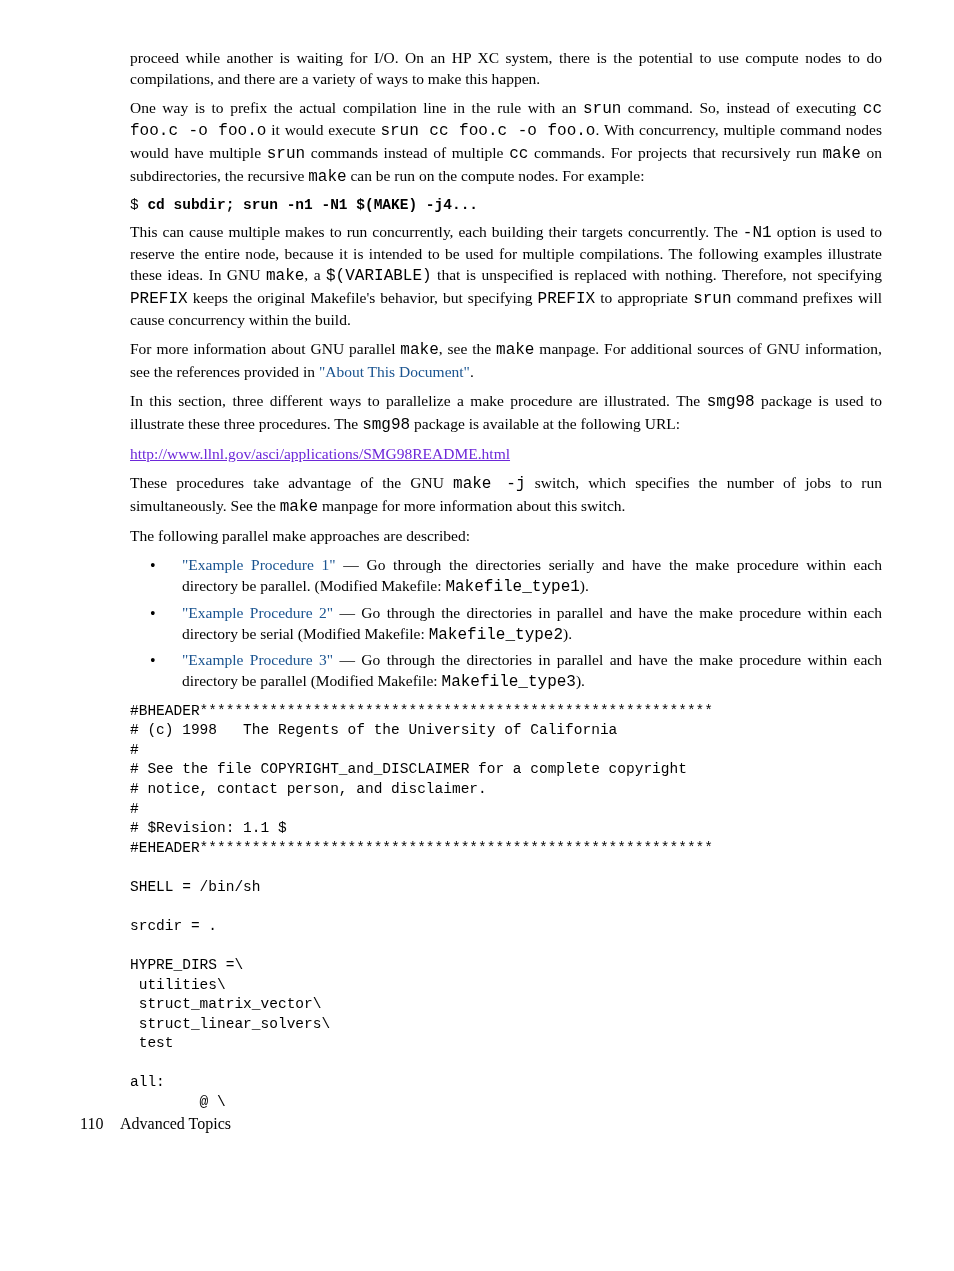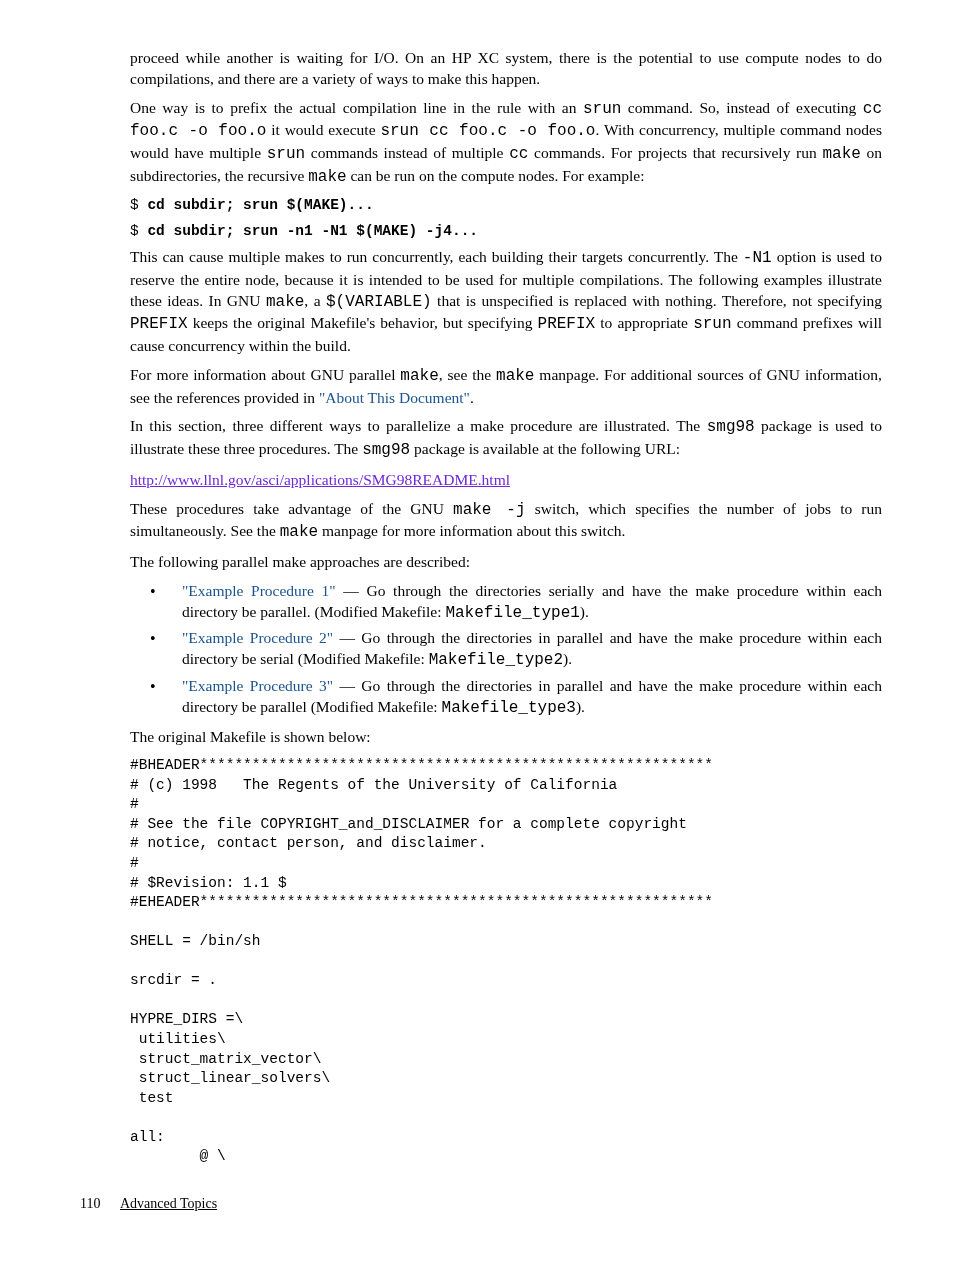--- a/index.html
+++ b/index.html
@@ -59,43 +59,38 @@
     font-size: 16px;
   }
   pre.code-block {
     font-family: "Courier New", Courier, monospace;
     font-size: 14.5px;
     white-space: pre;
     margin: 4px 0 0 0;
     line-height: 1.35;
   }
   .footer {
-    margin-top: 28px;
-    font-size: 14px;
-    text-decoration: underline;
+    font-size: 16px;
   }
   .page-num {
     display: inline-block;
     width: 40px;
   }
 </style>
 </head>
 <body>
 
 <div class="content">
 
 <p>proceed while another is waiting for I/O. On an HP XC system, there is the potential to use compute nodes to do compilations, and there are a variety of ways to make this happen.</p>
 
 <p>
 <span>One way is to prefix the actual compilation line in the rule with an </span><code>srun</code><span> command. So, instead of executing </span><code>cc foo.c -o foo.o</code><span> it would execute </span><code>srun cc foo.c -o foo.o</code><span>. With concurrency, multiple command nodes would have multiple </span><code>srun</code><span> commands instead of multiple </span><code>cc</code><span> commands. For projects that recursively run </span><code>make</code><span> on subdirectories, the recursive </span><code>make</code><span> can be run on the compute nodes. For example:</span>
 </p>
 
-<div class="cmd-line">
-<span>$ </span><span class="bold">cd subdir; srun $(MAKE)...</span>
-</div>
 
 
 <div class="cmd-line">
 <span>$ </span><span class="bold">cd subdir; srun -n1 -N1 $(MAKE) -j4...</span>
 </div>
 
 <p>
 <span>This can cause multiple makes to run concurrently, each building their targets concurrently. The </span><code>-N1</code><span> option is used to reserve the entire node, because it is intended to be used for multiple compilations. The following examples illustrate these ideas. In GNU </span><code>make</code><span>, a </span><code>$(VARIABLE)</code><span> that is unspecified is replaced with nothing. Therefore, not specifying </span><code>PREFIX</code><span> keeps the original Makefile's behavior, but specifying </span><code>PREFIX</code><span> to appropriate </span><code>srun</code><span> command prefixes will cause concurrency within the build.</span>
 </p>
 
@@ -122,21 +117,20 @@
     <a class="link" href="#">"Example Procedure 1"</a><span> — Go through the directories serially and have the make procedure within each directory be parallel. (Modified Makefile: </span><code>Makefile_type1</code><span>).</span>
   </li>
   <li>
     <a class="link" href="#">"Example Procedure 2"</a><span> — Go through the directories in parallel and have the make procedure within each directory be serial (Modified Makefile: </span><code>Makefile_type2</code><span>).</span>
   </li>
   <li>
     <a class="link" href="#">"Example Procedure 3"</a><span> — Go through the directories in parallel and have the make procedure within each directory be parallel (Modified Makefile: </span><code>Makefile_type3</code><span>).</span>
   </li>
 </ul>
 
-<p>The original Makefile is shown below:</p>
 
 <pre class="code-block">#BHEADER***********************************************************
 # (c) 1998   The Regents of the University of California
 #
 # See the file COPYRIGHT_and_DISCLAIMER for a complete copyright
 # notice, contact person, and disclaimer.
 #
 # $Revision: 1.1 $
 #EHEADER***********************************************************
 

